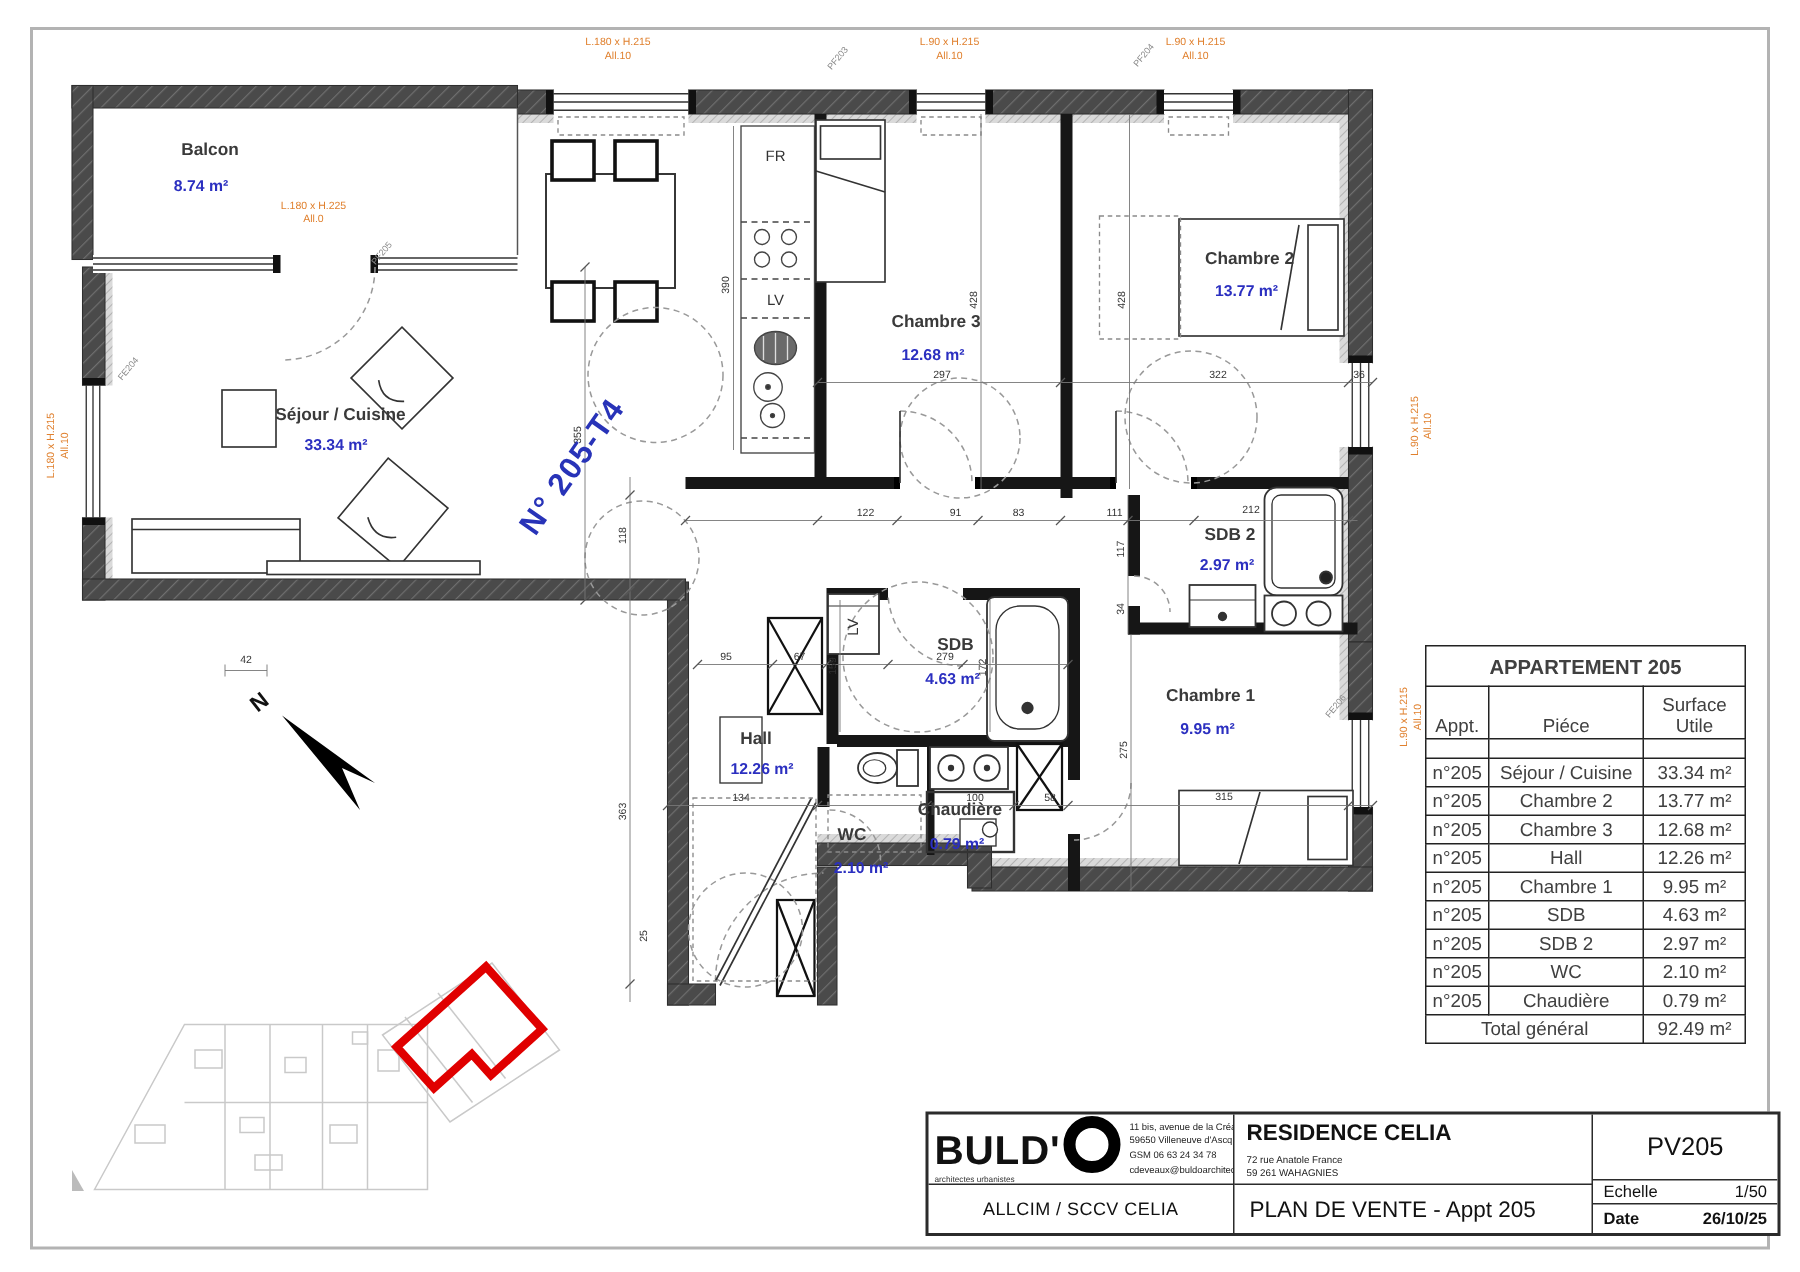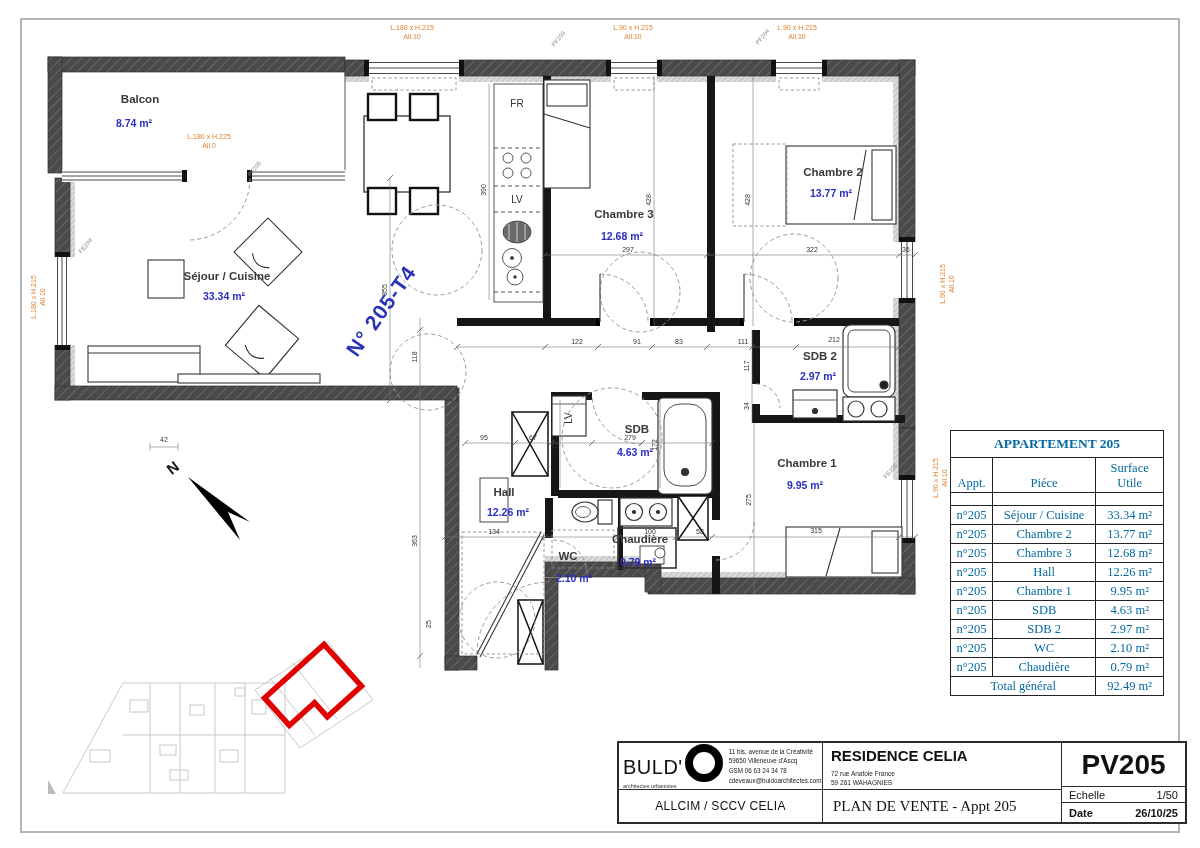--- a/index.html
+++ b/index.html
@@ -11,53 +11,53 @@
   svg text{font-family:"Liberation Sans",sans-serif;}
   .rname{font-size:11.5px;font-weight:600;fill:#3a3a3a;}
   .rarea{font-size:10.5px;font-weight:bold;fill:#2b2fc0;}
   .dim{font-size:7px;fill:#333;}
   .wlab{font-size:7px;fill:#e0802e;}
   .wtag{font-size:6px;fill:#8a8a8a;}
   .applab{font-size:10px;fill:#333;}
 
   
   .area-table{position:absolute;left:950px;top:430px;width:214px;border-collapse:collapse;
-              background:#fff;font-size:12.5px;color:#0369a1;font-family:Liberation Serif, serif;}
+              background:#fff;font-size:12.5px;color:#404040;}
   .area-table td,.area-table th{border:1.3px solid #222;padding:1px 4px;font-weight:normal;
               text-align:center;vertical-align:middle;}
   .area-table .ttl{font-weight:bold;font-size:13.5px;text-align:center;height:24px;}
   .area-table .hdr td{height:32px;vertical-align:bottom;}
   .area-table .empty td{height:10px;}
   .area-table .drow td{height:16px;}
 
   
   .titleblock{position:absolute;left:617px;top:741px;width:566px;height:79px;
               border:2px solid #2b2b2b;display:grid;background:#fff;
               grid-template-columns:204px 239px 1fr;grid-template-rows:47px 1fr;}
   .tb-cell{border-right:1.5px solid #2b2b2b;border-bottom:1.5px solid #2b2b2b;overflow:hidden;}
   .tb-logo{grid-column:1;grid-row:1;display:flex;align-items:center;padding:2px 4px;gap:6px;}
   .brandline{display:flex;align-items:center;gap:2px;}
-  .brandtxt{font-weight:normal;font-size:20px;letter-spacing:.5px;margin-top:10px;}
+  .brandtxt{font-weight:bold;font-size:27px;letter-spacing:.5px;margin-top:10px;}
   .ring{display:inline-block;width:22px;height:22px;border:8px solid #000;border-radius:50%;}
   .brandsub{font-size:5.5px;color:#333;margin-top:1px;}
   .tb-addr{font-size:6.3px;line-height:1.55;color:#222;}
   .tb-proj{grid-column:2;grid-row:1;padding:4px 8px;}
   .projname{font-weight:bold;font-size:15px;}
   .projaddr{font-size:6.5px;line-height:1.4;margin-top:5px;color:#222;}
   .tb-ref{grid-column:3;grid-row:1/3;border-bottom:0;border-right:0;display:grid;
           grid-template-rows:44px 16px 1fr;}
-  .refbig{display:flex;align-items:center;justify-content:center;font-weight:bold;
-          font-size:28px;border-bottom:1.3px solid #2b2b2b;}
+  .refbig{display:flex;align-items:center;justify-content:center;font-weight:normal;
+          font-size:17px;border-bottom:1.3px solid #2b2b2b;}
   .refrow{display:flex;justify-content:space-between;align-items:center;font-size:11px;
           padding:0 7px;border-bottom:1.3px solid #2b2b2b;}
   .refrow:last-child{border-bottom:0;font-weight:bold;}
   .tb-client{grid-column:1;grid-row:2;border-bottom:0;display:flex;align-items:center;
              justify-content:center;font-size:12px;letter-spacing:.3px;}
   .tb-doc{grid-column:2;grid-row:2;border-bottom:0;display:flex;align-items:center;
-          padding-left:10px;font-size:15px;font-family:Liberation Serif, serif;}
+          padding-left:10px;font-size:15px;}
 </style>
 </head>
 <body>
 
 <div class="frame"></div>
 
 <svg class="plansvg" width="1200" height="848" viewBox="0 0 1200 848">
   <defs>
     <pattern id="wh" width="7" height="7" patternUnits="userSpaceOnUse" patternTransform="rotate(45)">
       <rect width="7" height="7" fill="#4a4a4a"></rect>

